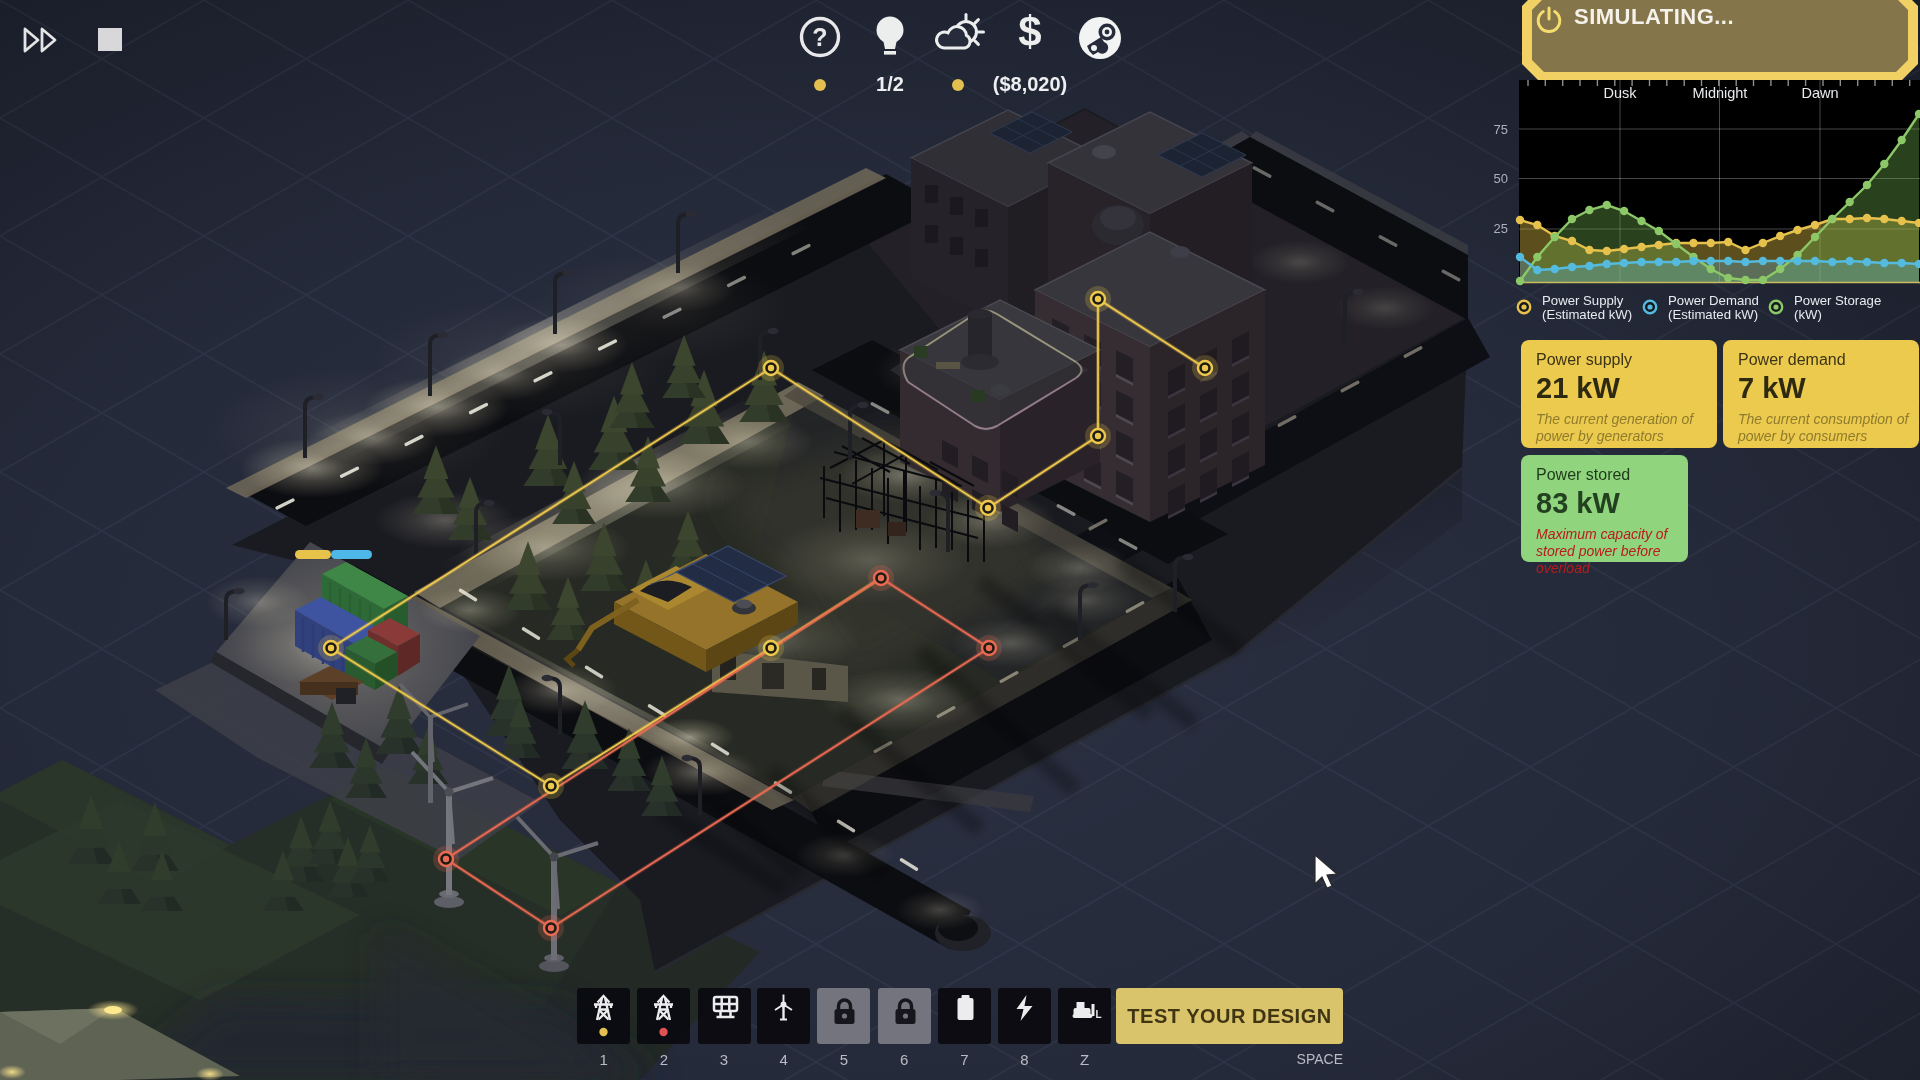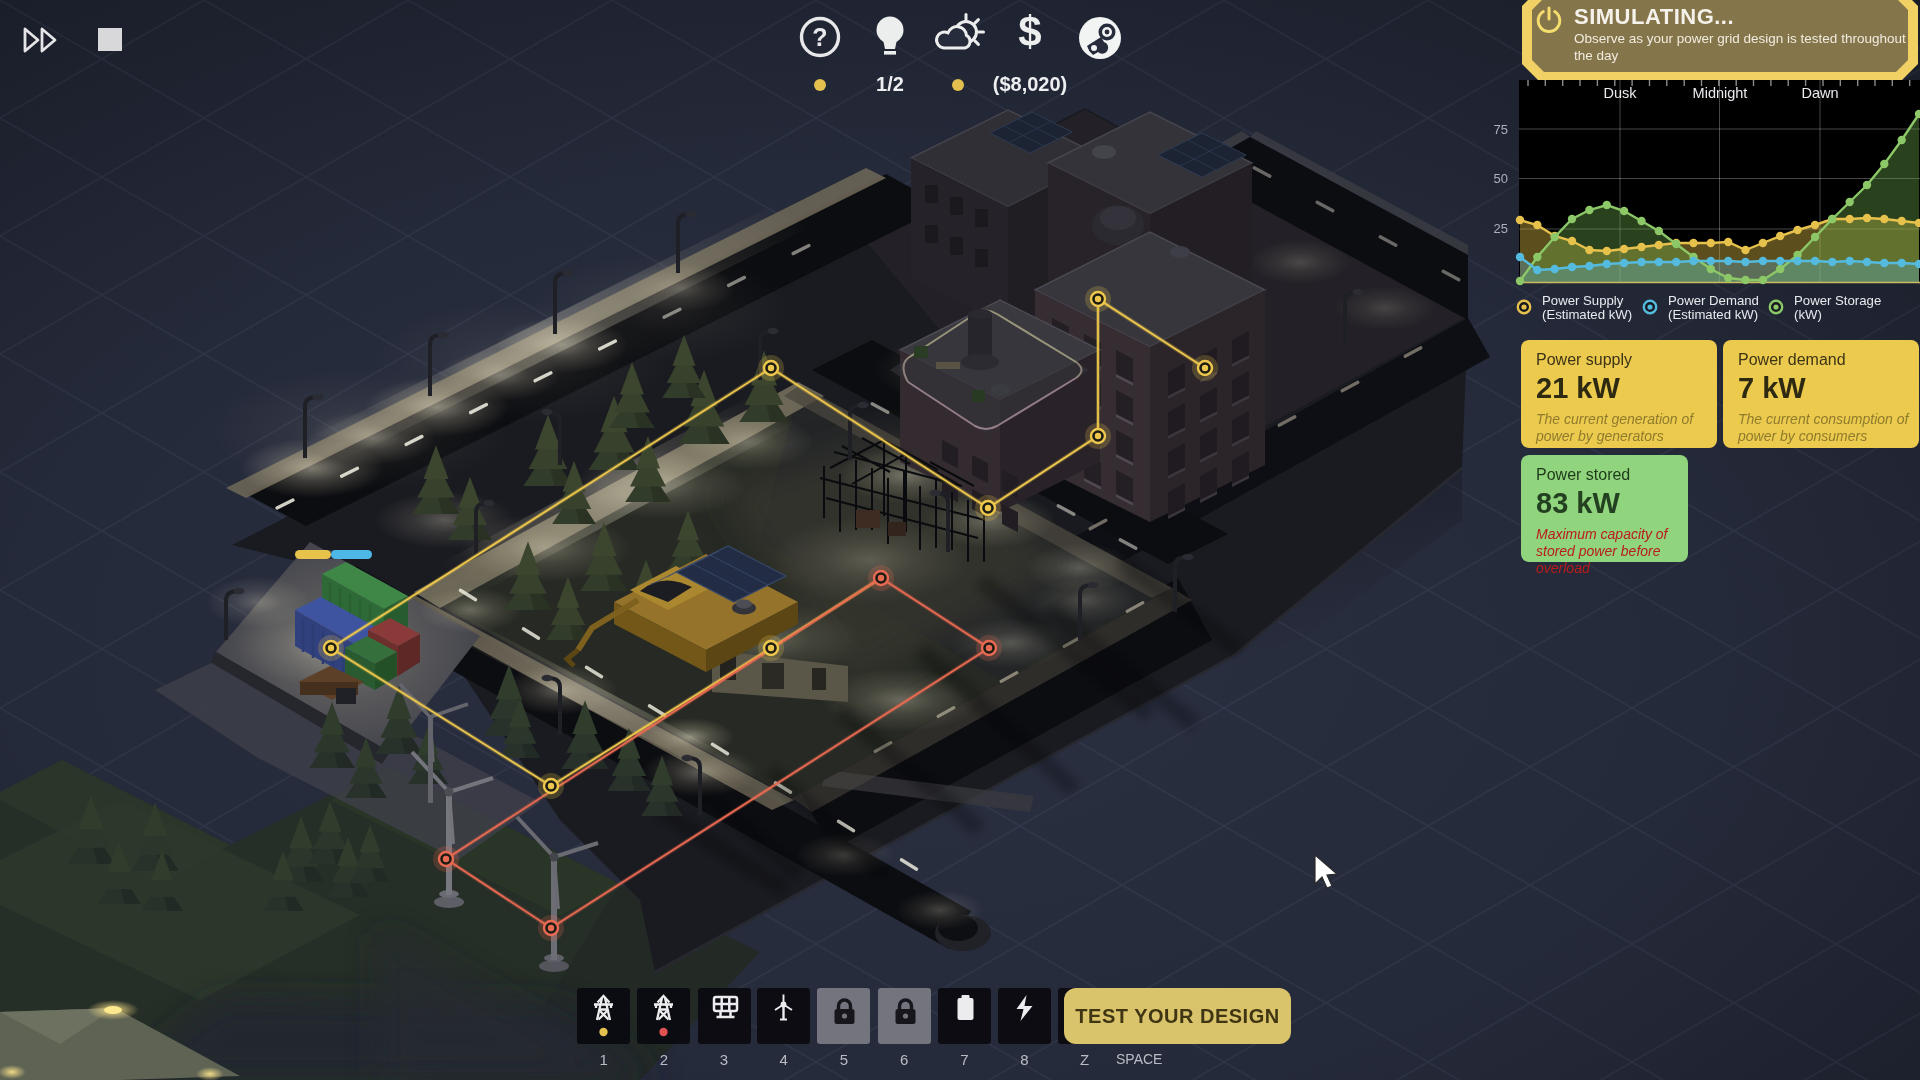--- a/index.html
+++ b/index.html
@@ -763,21 +763,20 @@
     </g>
   </svg>
 
 <div id="panel" class="abs">
     <div id="panelin" class="abs"></div>
 <svg class="abs" style="left:12px;top:18px" width="30" height="30">
       <path d="M9.3,5.5 A10.8,10.8 0 1 0 20.7,5.5" fill="none" stroke="#f5dc6e" stroke-width="3" stroke-linecap="round"></path>
       <line x1="15" y1="2" x2="15" y2="13" stroke="#f5dc6e" stroke-width="3" stroke-linecap="round"></line>
     </svg>
 <div id="ptitle" class="abs">SIMULATING...</div>
-<div id="pdesc" class="abs">Observe as your power grid design is tested throughout the day</div>
   </div>
 
 <svg width="1920" height="330" viewBox="0 0 1920 330" style="position:absolute;left:0;top:0">
 
 <rect x="1519" y="80" width="401" height="203" fill="#000"></rect>
 
 <g stroke="rgba(255,255,255,0.28)" stroke-width="1">
       <line x1="1519" y1="129" x2="1920" y2="129"></line>
       <line x1="1519" y1="178.5" x2="1920" y2="178.5"></line>
       <line x1="1519" y1="229" x2="1920" y2="229"></line>
@@ -1052,13 +1051,13 @@
           <rect x="9" y="10" width="8" height="7"></rect>
           <rect x="5" y="22" width="20" height="4" rx="2"></rect>
           <rect x="24" y="12" width="3" height="12"></rect>
           <text x="28" y="26" font-size="10" font-weight="bold" font-family="Liberation Sans,sans-serif">L</text>
         </g>
       </g>
     </svg>
   </div>
 <div class="numlab" style="left:1058.2px">Z</div>
 
-<div class="abs" style="left:1064px;top:988px;width:227px;height:56px;background:#d9c36b;border-radius:12px;text-align:center;line-height:56px;font-size:20px;font-weight:bold;color:#3f3513;letter-spacing:0.5px">TEST YOUR DESIGN</div>
-<div class="abs" style="left:1116px;top:1051px;width:227px;text-align:left;font-size:14px;color:#b9bcc4">SPACE</div>
+<div class="abs" style="left:1116px;top:988px;width:227px;height:56px;background:#d9c36b;border-radius:4px;text-align:center;line-height:56px;font-size:20px;font-weight:bold;color:#3f3513;letter-spacing:0.5px">TEST YOUR DESIGN</div>
+<div class="abs" style="left:1116px;top:1051px;width:227px;text-align:right;font-size:14px;color:#b9bcc4">SPACE</div>
 </body></html>

